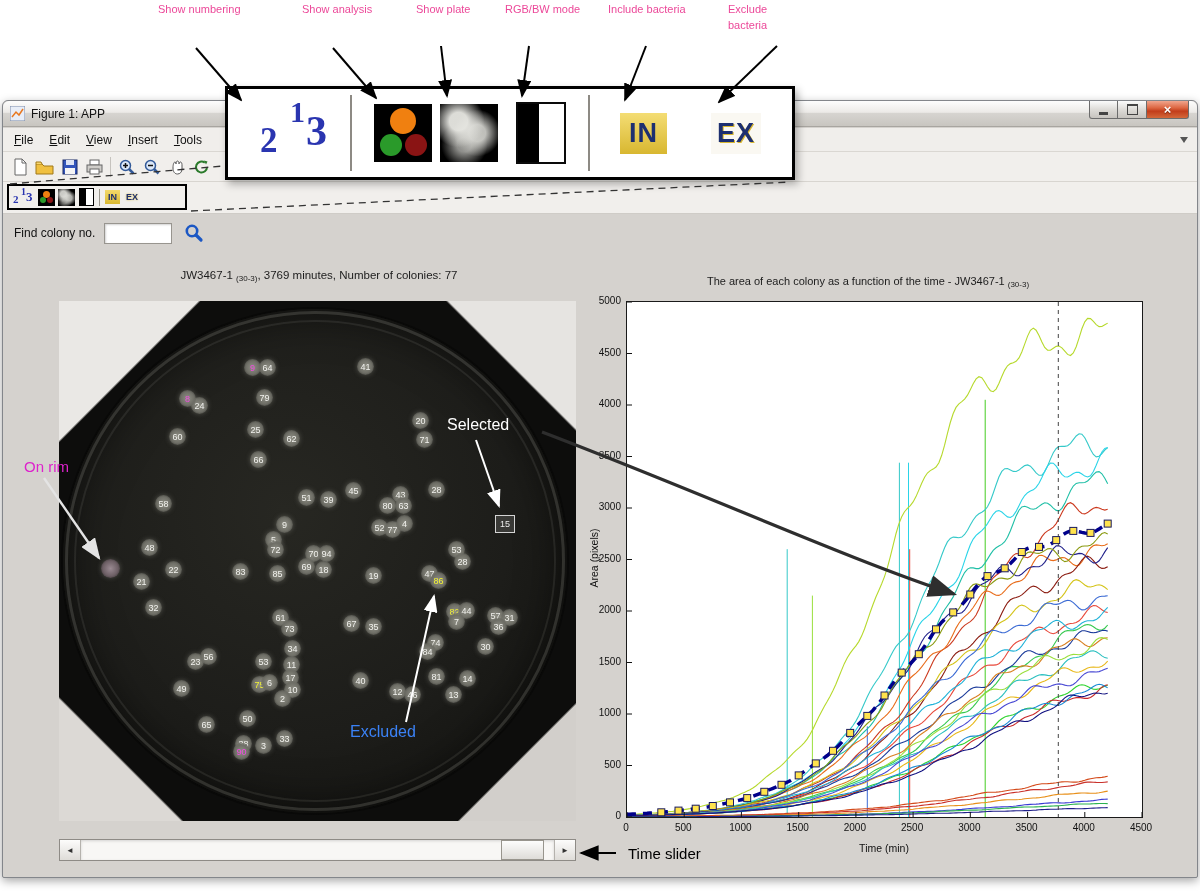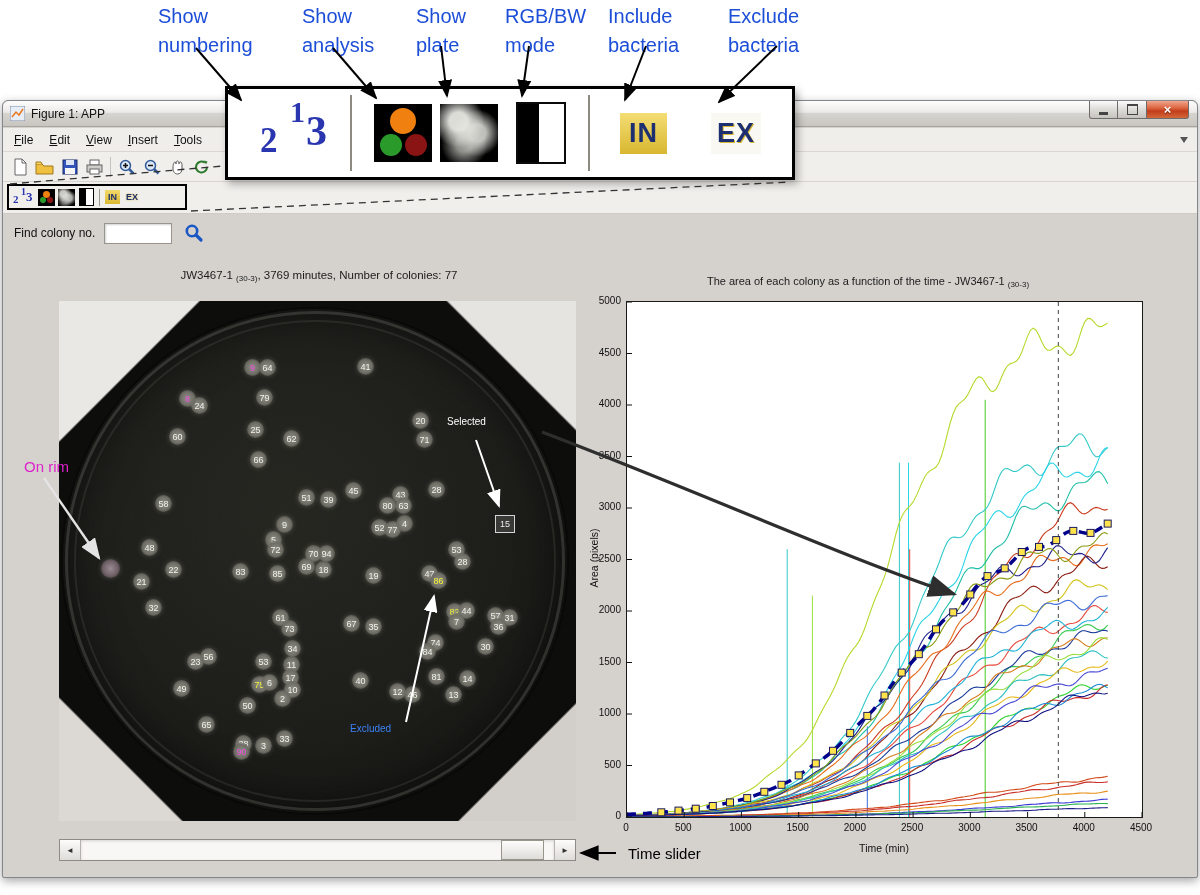--- a/index.html
+++ b/index.html
@@ -1,19 +1,19 @@
 <!DOCTYPE html>
 <html><head>
 <meta charset="utf-8">
 <style>
   html,body{margin:0;padding:0;background:#fff;font-family:"Liberation Sans",sans-serif;}
   #stage{position:relative;width:1200px;height:895px;background:#fff;overflow:hidden;}
 
   
-  .callout-label{position:absolute;width:78px;font-size:20px;line-height:1.45;color:#1d4ed8;z-index:55;}
+  .callout-label{position:absolute;width:78px;font-size:11px;line-height:1.45;color:#ec4899;z-index:55;}
 
   
   .window{position:absolute;left:2px;top:100px;width:1194px;height:776px;background:#d5d2ce;
     border:1px solid #83868b;border-radius:6px 6px 2px 2px;box-shadow:0 3px 10px rgba(0,0,0,.35);z-index:10;}
   .titlebar{position:absolute;left:0;top:0;right:0;height:26px;border-radius:6px 6px 0 0;
     background:linear-gradient(#fdfdfd,#eceae7 45%,#d6d4d0 50%,#c8c5c0);border-bottom:1px solid #a8a5a0;
     display:flex;align-items:center;padding-left:7px;box-sizing:border-box;}
   .title-text{font-size:12px;color:#141414;margin-left:6px;}
   .winbtns{position:absolute;right:8px;top:0;display:flex;z-index:12;}
   .winbtn{height:18px;border:1px solid #6c6c6c;border-top:none;display:flex;align-items:center;justify-content:center;box-sizing:border-box;}
@@ -72,21 +72,21 @@
   .dish::after{content:'';position:absolute;inset:11px;border-radius:50%;border:2px solid rgba(150,150,140,.14);}
   .dish::before{content:'';position:absolute;inset:2px;border-radius:50%;border:3px solid rgba(165,165,155,.22);}
   .colony{position:absolute;width:17px;height:17px;margin:-8px 0 0 -8px;border-radius:50%;
     background:radial-gradient(circle,#8f8f85 0%,#6e6e66 55%,rgba(70,70,64,0) 100%);
     display:flex;align-items:center;justify-content:center;font-size:9px;color:#f2f2ee;box-shadow:0 0 5px rgba(170,170,158,.35);}
   .colony.y{color:#f5f531;}
   .colony.m{color:#f04ae0;}
   .colony.rim{width:19px;height:19px;background:radial-gradient(circle,#9a8a92 0%,#6e6066 55%,rgba(70,60,66,0) 100%);color:#f04ae0;}
   .sel-box{position:absolute;width:18px;height:16px;margin:-8px 0 0 -9px;border:1px solid #d4d4d4;background:rgba(205,205,205,.16);
     color:#ececec;font-size:9px;display:flex;align-items:center;justify-content:center;z-index:3;}
-  .on-plate-label{position:absolute;font-size:10px;z-index:56;}
+  .on-plate-label{position:absolute;font-size:16px;z-index:56;}
 
   
   .chartwrap{position:absolute;left:584px;top:170px;width:580px;height:600px;}
   .chart-title{position:absolute;left:0;top:4px;width:562px;text-align:center;font-size:11px;color:#1c1c1c;}
   .plot{position:absolute;left:39px;top:30px;width:515px;height:515px;background:#fff;border:1px solid #1a1a1a;box-sizing:content-box;}
   .ytick{position:absolute;left:0;width:34px;text-align:right;font-size:10px;color:#111;}
   .xtick{position:absolute;width:40px;text-align:center;font-size:10px;color:#111;top:551px;}
   .xlabel{position:absolute;left:236px;top:571px;width:122px;text-align:center;font-size:10.5px;color:#111;}
   .ylabel{position:absolute;left:-43px;top:281px;width:100px;text-align:center;font-size:10.5px;color:#111;transform:rotate(-90deg);}
 
@@ -314,21 +314,21 @@
         <div class="colony" style="left: 233px; top: 347px;">34</div>
         <div class="colony" style="left: 376px; top: 341px;">74</div>
         <div class="colony" style="left: 368px; top: 350px;">84</div>
         <div class="colony" style="left: 426px; top: 345px;">30</div>
         <div class="colony" style="left: 136px; top: 360px;">23</div>
         <div class="colony" style="left: 149px; top: 355px;">56</div>
         <div class="colony" style="left: 204px; top: 360px;">53</div>
         <div class="colony" style="left: 232px; top: 363px;">11</div>
         <div class="colony" style="left: 231px; top: 376px;">17</div>
         <div class="colony" style="left: 122px; top: 387px;">49</div>
-        <div class="colony" style="left: 188px; top: 388px; margin-top: 8px;">50</div>
+        <div class="colony" style="left: 188px; top: 401px; margin-top: 8px;">50</div>
         <div class="colony y" style="left: 200px; top: 383px;">75</div>
         <div class="colony" style="left: 210px; top: 381px;">6</div>
         <div class="colony" style="left: 233px; top: 388px;">10</div>
         <div class="colony" style="left: 223px; top: 397px;">2</div>
         <div class="colony" style="left: 301px; top: 379px;">40</div>
         <div class="colony" style="left: 377px; top: 375px;">81</div>
         <div class="colony" style="left: 338px; top: 390px;">12</div>
         <div class="colony" style="left: 353px; top: 393px;">46</div>
         <div class="colony" style="left: 408px; top: 377px;">14</div>
         <div class="colony" style="left: 394px; top: 393px;">13</div>

